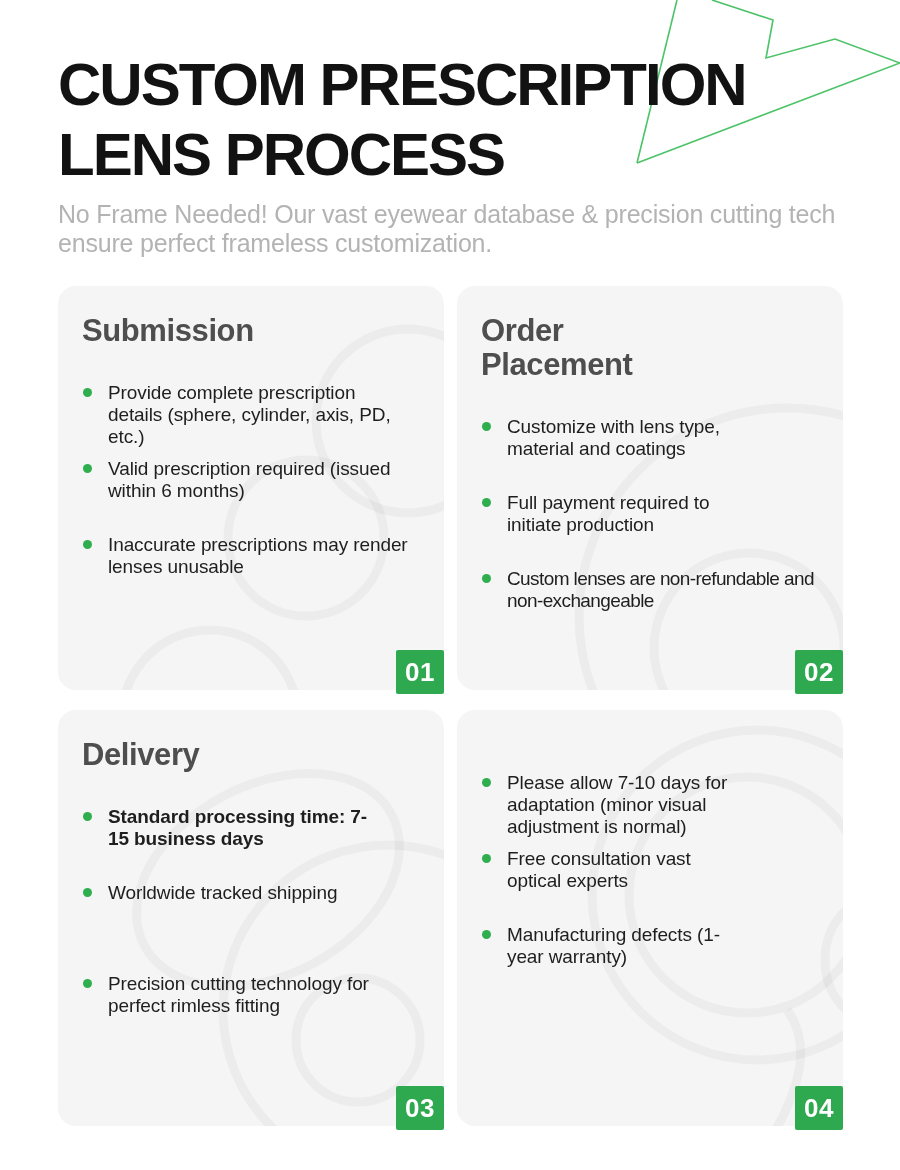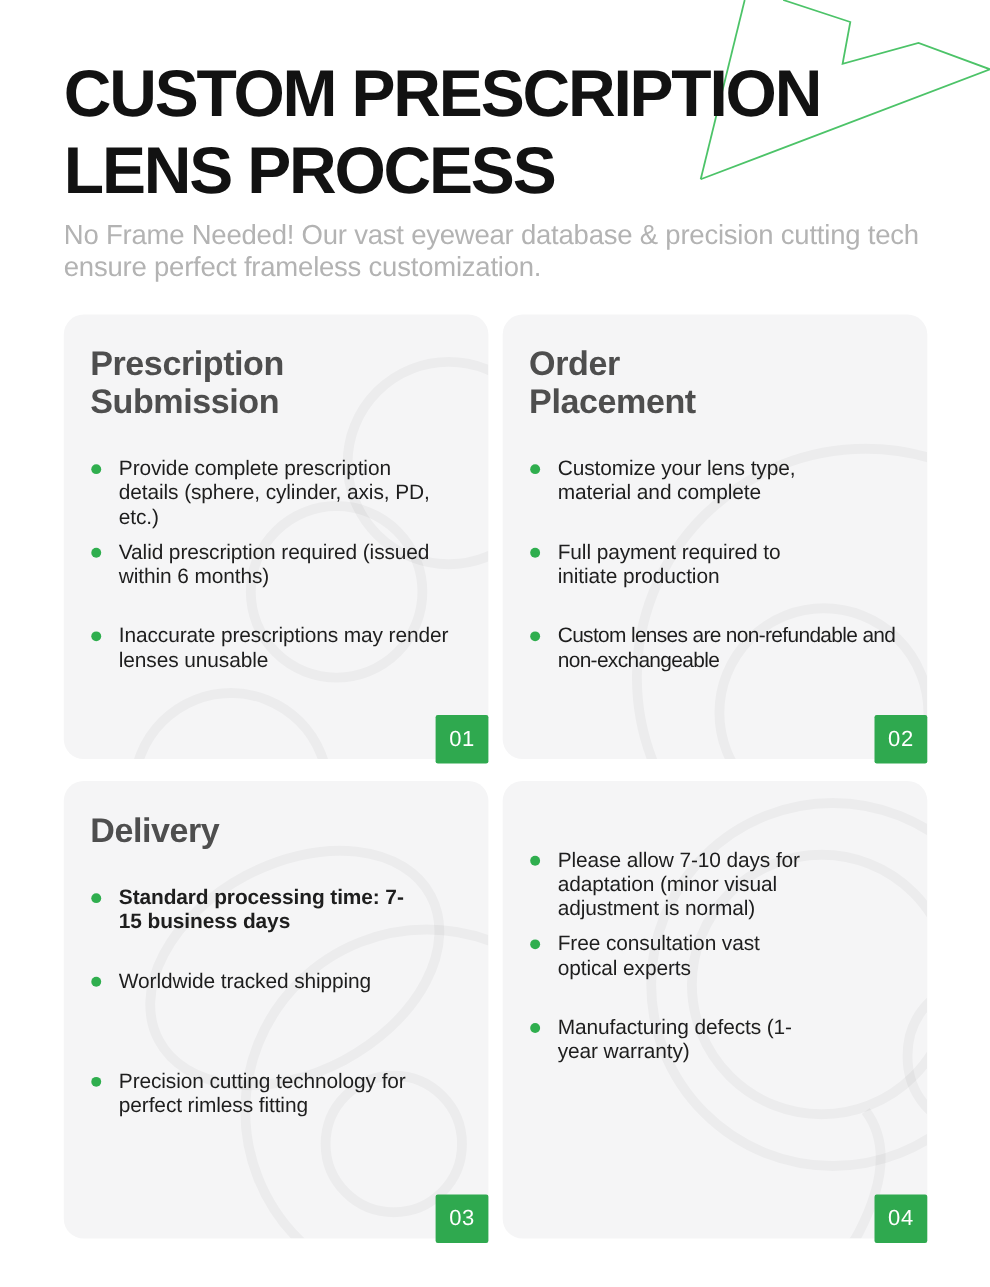--- a/index.html
+++ b/index.html
@@ -32,21 +32,21 @@
   .c2 li:nth-child(3){max-width:308px;letter-spacing:-0.6px;}
   .c3 li:nth-child(1){max-width:270px;font-weight:bold;}
   .c3 li:nth-child(2){max-width:305px;}
   .c3 li:nth-child(3){max-width:285px;margin-top:15px;}
   .c4 li:nth-child(1){max-width:270px;}
   .c4 li:nth-child(2){max-width:240px;}
   .c4 li:nth-child(3){max-width:240px;}
   
   .badge{
     position:absolute;right:0;bottom:-4px;width:48px;height:44px;background:#2fa94f;
-    color:#ffffff;font-size:20px;font-weight:400;letter-spacing:0.5px;
+    color:#ffffff;font-size:26px;font-weight:700;letter-spacing:0.5px;
     display:flex;align-items:center;justify-content:center;border-radius:2px;z-index:3;
   }
 </style>
 </head>
 <body>
 
 <div class="page">
 
   <svg class="deco" viewBox="0 0 310 170" fill="none" xmlns="http://www.w3.org/2000/svg">
     <path d="M87,0 L47,163" stroke="#4cc368" stroke-width="1.6"></path>
@@ -68,21 +68,20 @@
         <svg width="386" height="404" viewBox="0 0 386 404" fill="none">
           <g stroke="#000000" stroke-opacity="0.035" stroke-width="9">
             <circle cx="350" cy="135" r="92"></circle>
             <circle cx="248" cy="252" r="78"></circle>
             <circle cx="152" cy="432" r="88"></circle>
           </g>
         </svg>
       </div>
       <div class="card-inner">
         <h2>
-          <div>Prescription</div>
           <div>Submission</div>
         </h2>
         <ul>
           <li>Provide complete prescription details (sphere, cylinder, axis, PD, etc.)</li>
           <li>Valid prescription required (issued within 6 months)</li>
           <li>Inaccurate prescriptions may render lenses unusable</li>
         </ul>
       </div>
       <div class="badge">01</div>
     </div>
@@ -95,21 +94,21 @@
             <circle cx="292" cy="362" r="95"></circle>
           </g>
         </svg>
       </div>
       <div class="card-inner">
         <h2>
           <div>Order</div>
           <div>Placement</div>
         </h2>
         <ul>
-          <li>Customize your lens type, material and complete</li>
+          <li>Customize with lens type, material and coatings</li>
           <li>Full payment required to initiate production</li>
           <li>Custom lenses are non-refundable and non-exchangeable</li>
         </ul>
       </div>
       <div class="badge">02</div>
     </div>
 
     <div class="card row2 c3">
       <div class="wm">
         <svg width="386" height="416" viewBox="0 0 386 416" fill="none">

